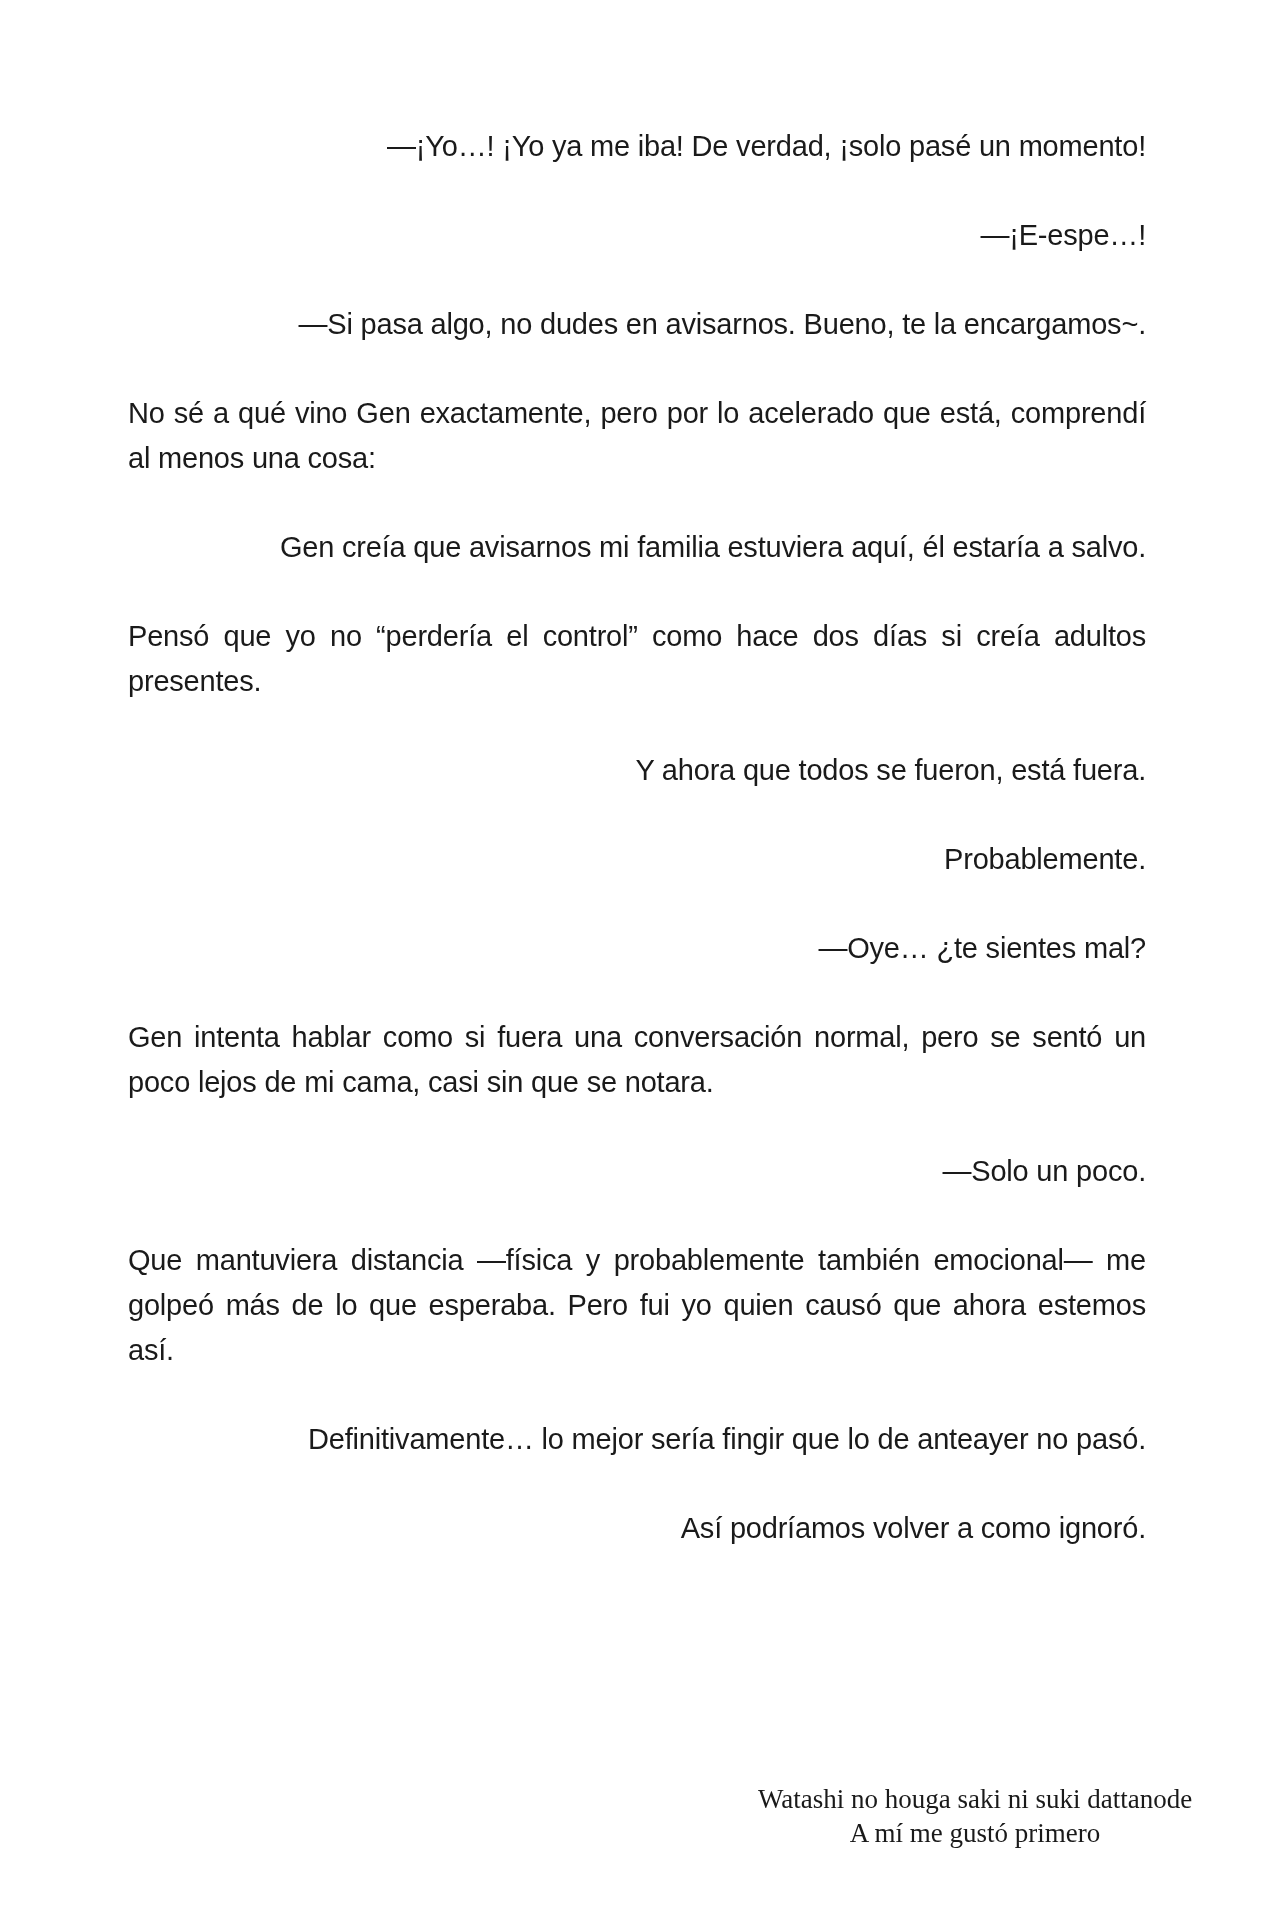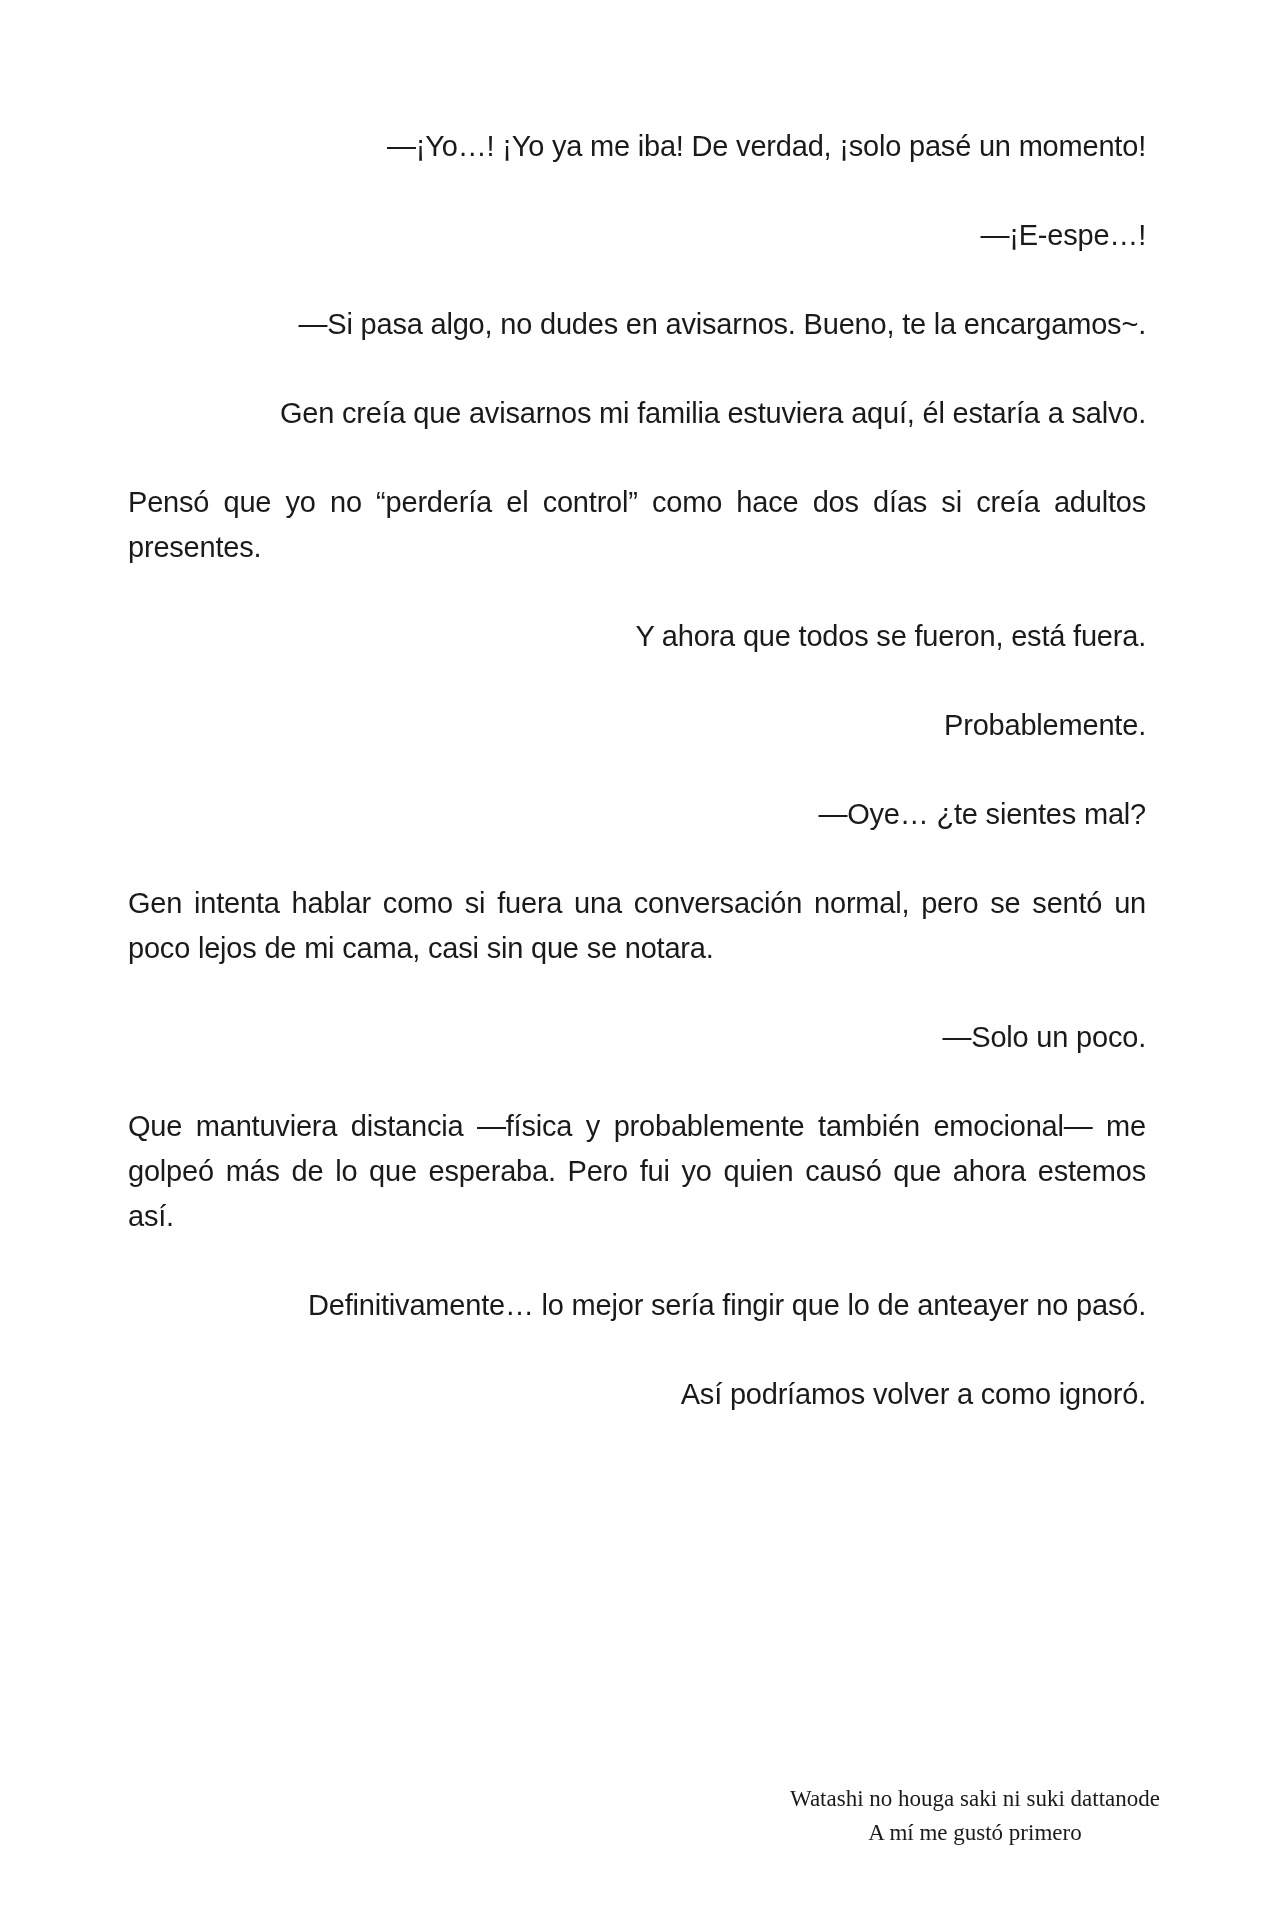--- a/index.html
+++ b/index.html
@@ -7,32 +7,33 @@
   .page {
     position: absolute; left: 128px; top: 124px; width: 1018px;
     font-family: "Liberation Sans", sans-serif;
     font-size: 29px; line-height: 45px; color: #1a1a1a;
     letter-spacing: -0.2px;
   }
   .page p { margin: 0 0 44px 0; text-align: right; }
   .page p.justify { text-align: justify; }
   .footer {
     position: absolute; left: 740px; top: 1782px; width: 470px;
-    font-family: "Liberation Serif", serif; font-size: 23px; line-height: 34px;
+    font-family: "Liberation Serif", serif; font-size: 27px; line-height: 34px;
     color: #1a1a1a; text-align: center;
   }
   .footer div { margin: 0; }
 </style>
 </head>
 <body>
 
 <div class="page">
   <p>—¡Yo…! ¡Yo ya me iba! De verdad, ¡solo pasé un momento!</p>
   <p>—¡E-espe…!</p>
   <p>—Si pasa algo, no dudes en avisarnos. Bueno, te la encargamos~.</p>
+  <p class="justify">No sé a qué vino Gen exactamente, pero por lo acelerado que está, comprendí al menos una cosa:</p>
   <p>Gen creía que avisarnos mi familia estuviera aquí, él estaría a salvo.</p>
   <p class="justify">Pensó que yo no “perdería el control” como hace dos días si creía adultos presentes.</p>
   <p>Y ahora que todos se fueron, está fuera.</p>
   <p>Probablemente.</p>
   <p>—Oye… ¿te sientes mal?</p>
   <p class="justify">Gen intenta hablar como si fuera una conversación normal, pero se sentó un poco lejos de mi cama, casi sin que se notara.</p>
   <p>—Solo un poco.</p>
   <p class="justify">Que mantuviera distancia —física y probablemente también emocional— me golpeó más de lo que esperaba. Pero fui yo quien causó que ahora estemos así.</p>
   <p>Definitivamente… lo mejor sería fingir que lo de anteayer no pasó.</p>
   <p>Así podríamos volver a como ignoró.</p>

